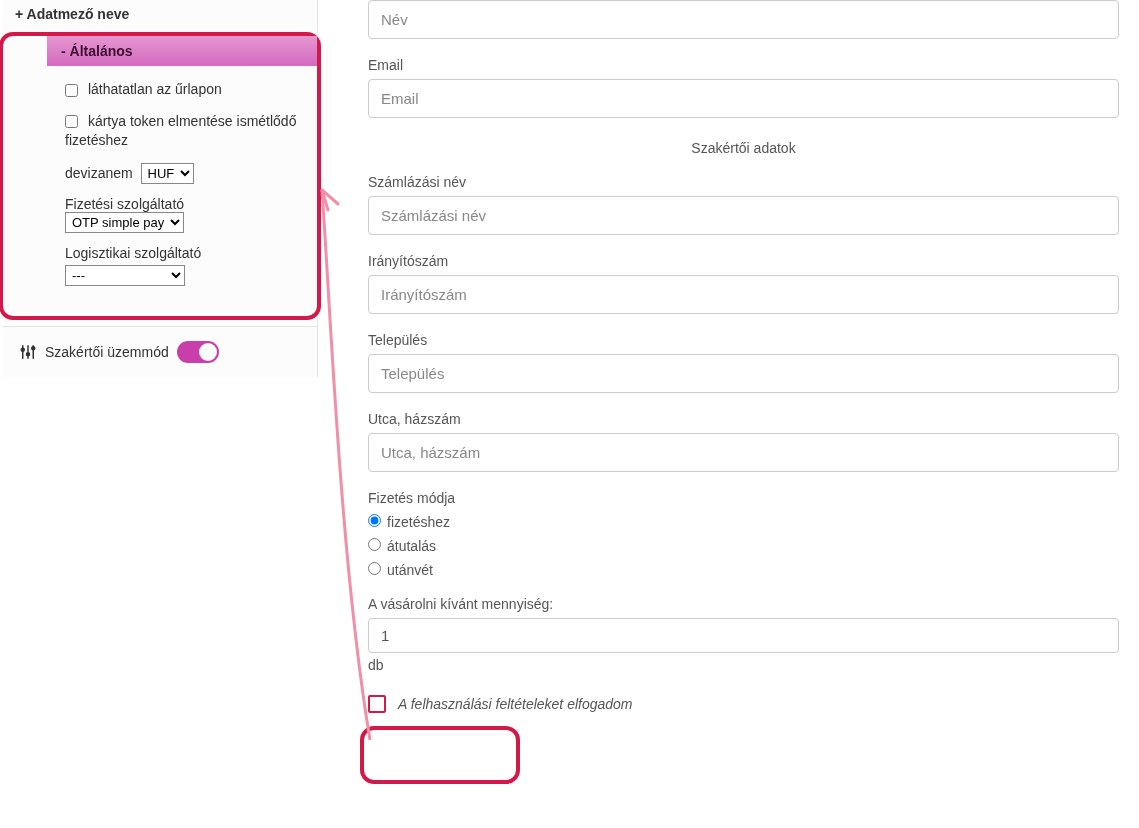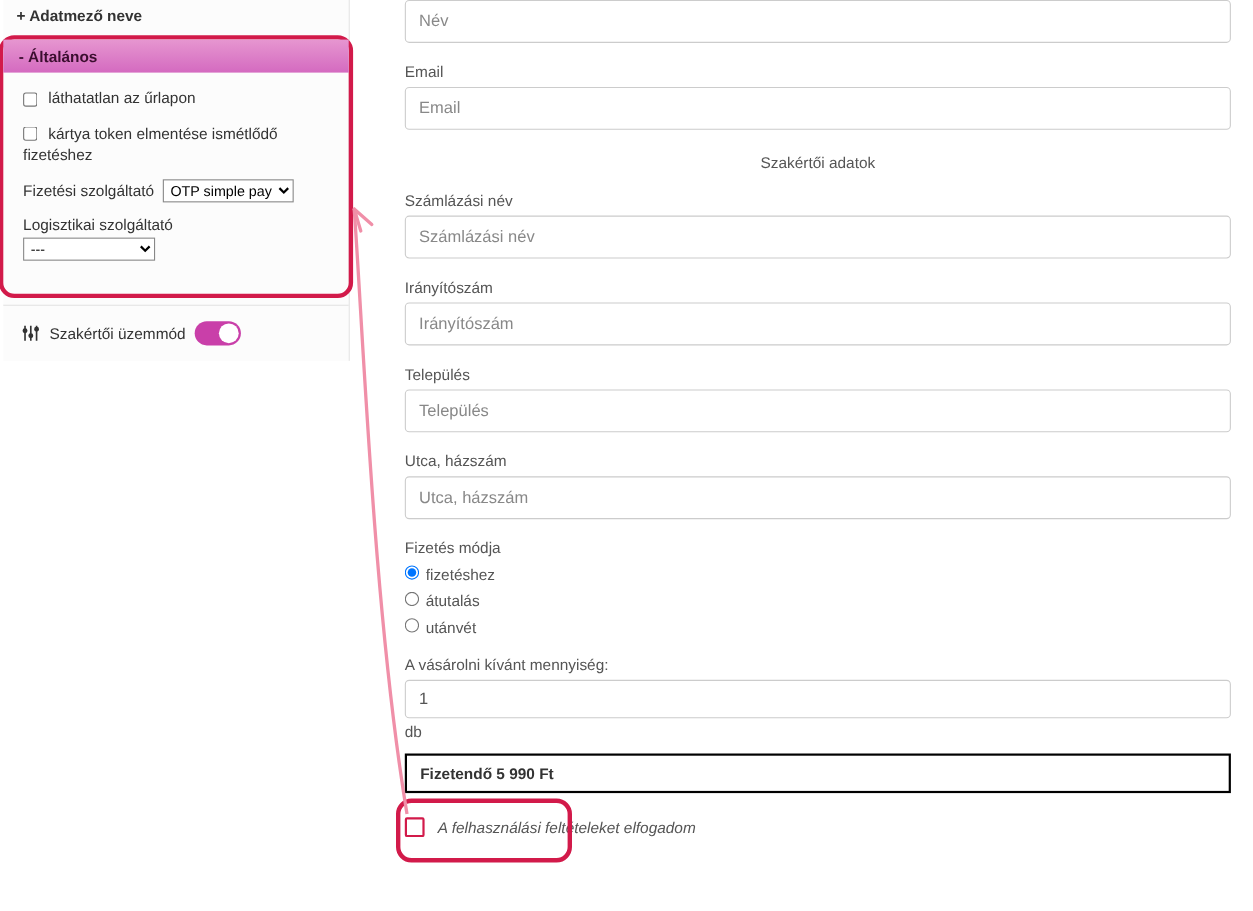--- a/index.html
+++ b/index.html
@@ -57,21 +57,21 @@
   select{
     border:1px solid #888;
     background:#fff;
     font-size:13px;
     padding:1px 2px;
   }
   .highlight-box{
     border:4px solid #d21a4a;
     border-radius:14px;
     padding-bottom:4px;
-    margin-left:-4px;margin-right:-4px;
+    margin-left:-4px;margin-right:-4px;padding-left:44px;
   }
   .expert-row{
     display:flex;align-items:center;gap:8px;
     padding:14px 16px;
     border-top:1px solid #e3e3e3;
     margin-top:6px;
   }
   .sliders-icon{
     width:18px;height:18px;
     display:inline-flex;align-items:center;justify-content:center;
@@ -149,20 +149,26 @@
   <div class="highlight-box">
     <div class="sb-section-hdr">- Általános</div>
     <div class="sb-body">
       <div class="chk-line">
         <input type="checkbox" style="">
         <span>láthatatlan az űrlapon</span>
       </div>
       <div class="chk-line">
         <input type="checkbox" style="">
         <span>kártya token elmentése ismétlődő fizetéshez</span>
+      </div>
+      <div class="sel-line">
+        <label>devizanem</label>
+        <select>
+          <option>HUF</option>
+        </select>
       </div>
       <div class="sel-line">
         <label>Fizetési szolgáltató</label>
         <select>
           <option>OTP simple pay</option>
         </select>
       </div>
       <div class="sel-line">
         <div style="margin-bottom:4px;">Logisztikai szolgáltató</div>
         <select style="width:120px;">
@@ -212,21 +218,20 @@
   <div class="radio-group">
     <div class="radio-line"><input type="radio" name="pm" checked="" style=""><span>fizetéshez</span></div>
     <div class="radio-line"><input type="radio" name="pm" style=""><span>átutalás</span></div>
     <div class="radio-line"><input type="radio" name="pm" style=""><span>utánvét</span></div>
   </div>
 
   <div class="field-label">A vásárolni kívánt mennyiség:</div>
   <input class="qty-input" value="1" style="">
   <div class="unit">db</div>
 
-  <div class="total-box">Fizetendő 5 990 Ft</div>
 
   <div class="terms-row">
     <span class="check-outline"></span>
     <span>A felhasználási feltételeket elfogadom</span>
   </div>
 </div>
 
 <div class="total-hl" style="left:360px;top:726px;width:160px;height:58px;"></div>
 
 <svg class="arrow-layer" viewBox="0 0 1139 828">

